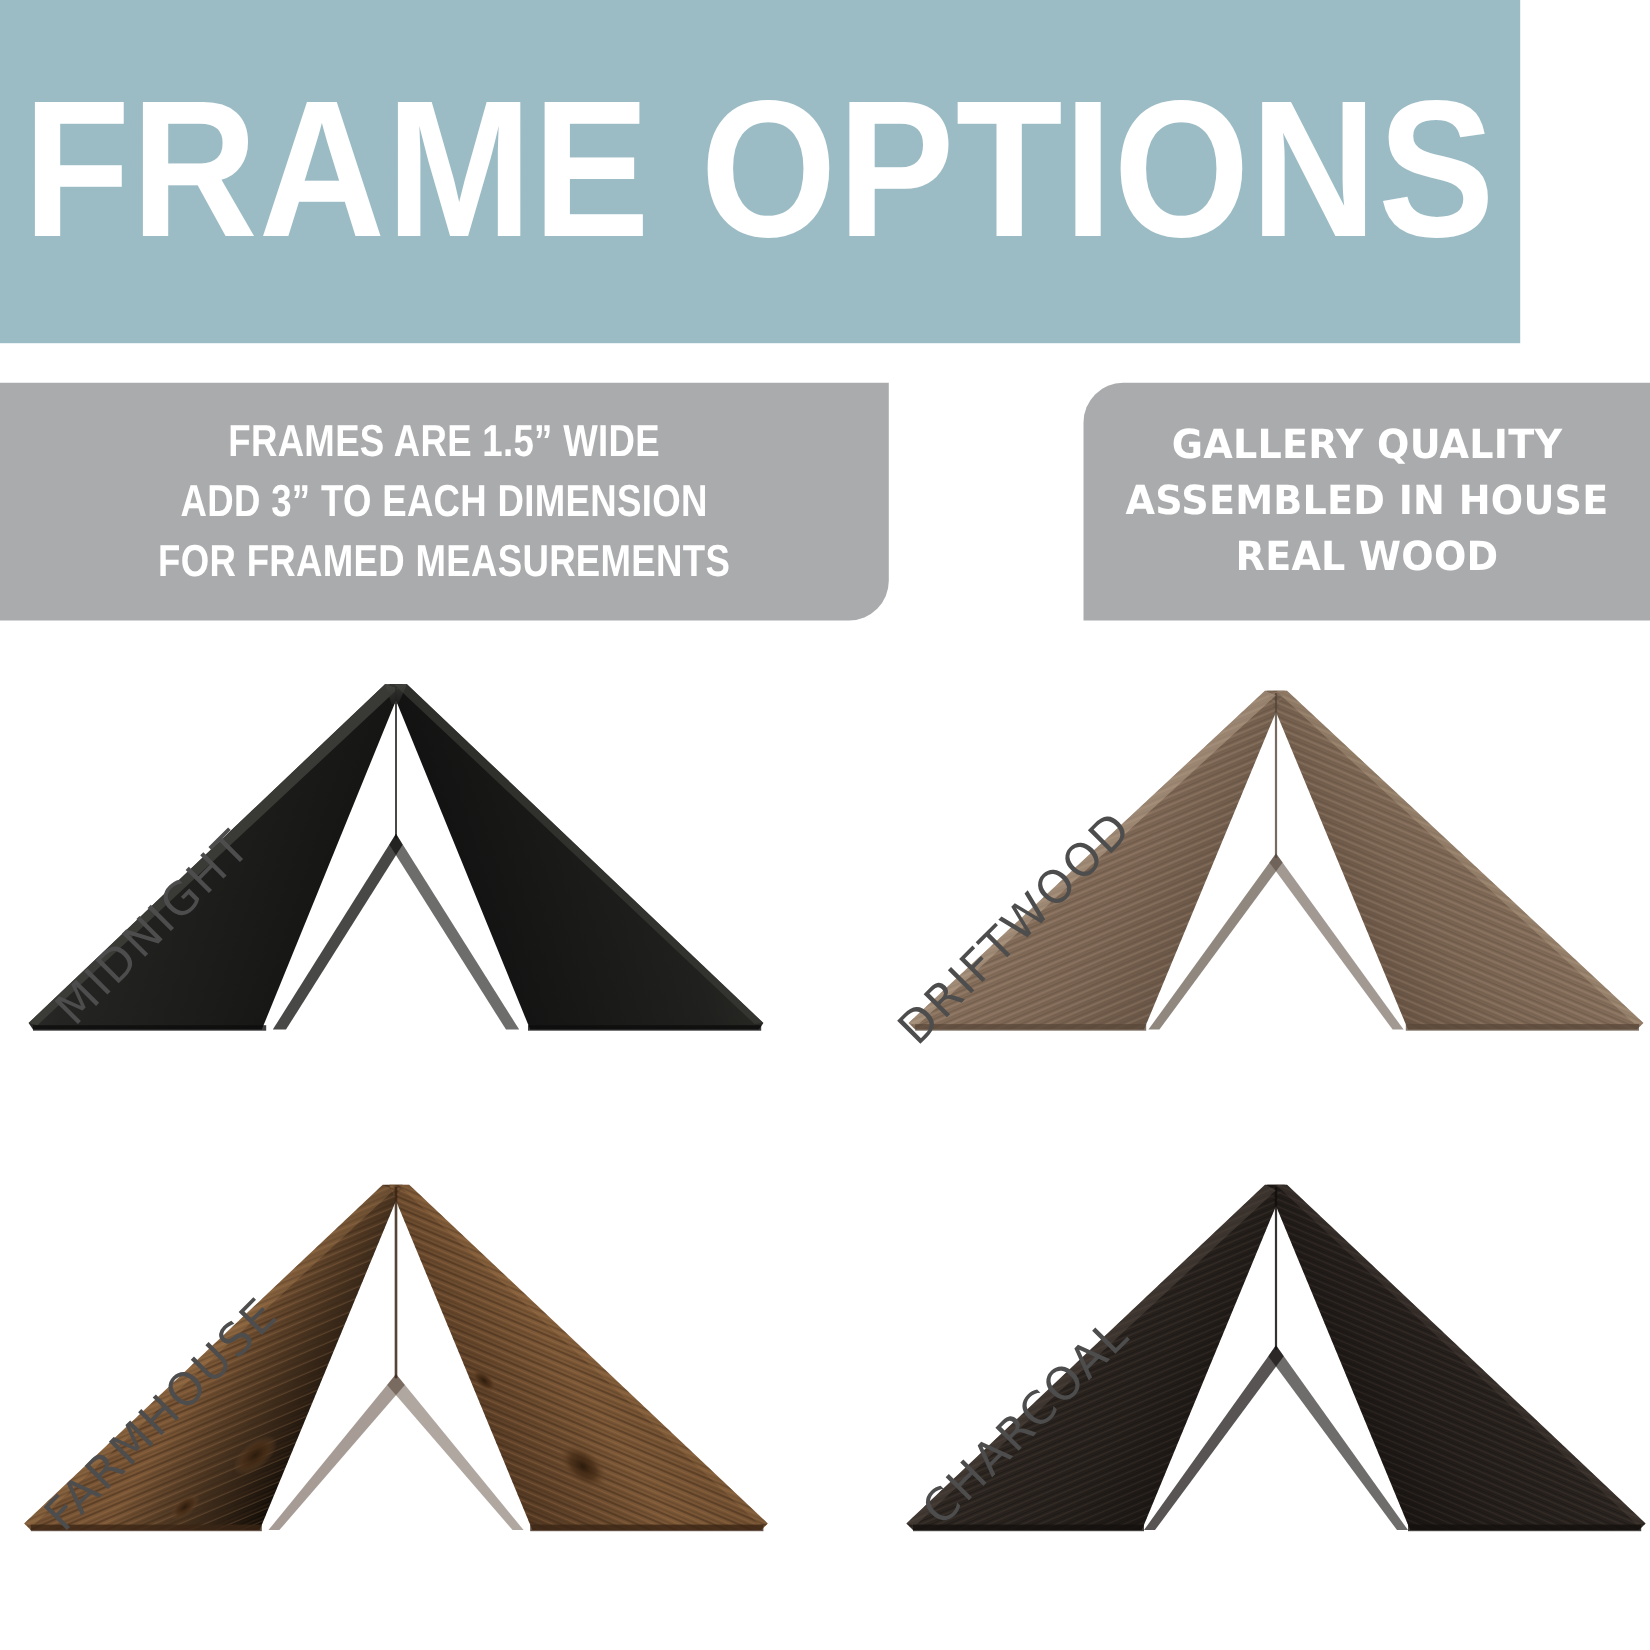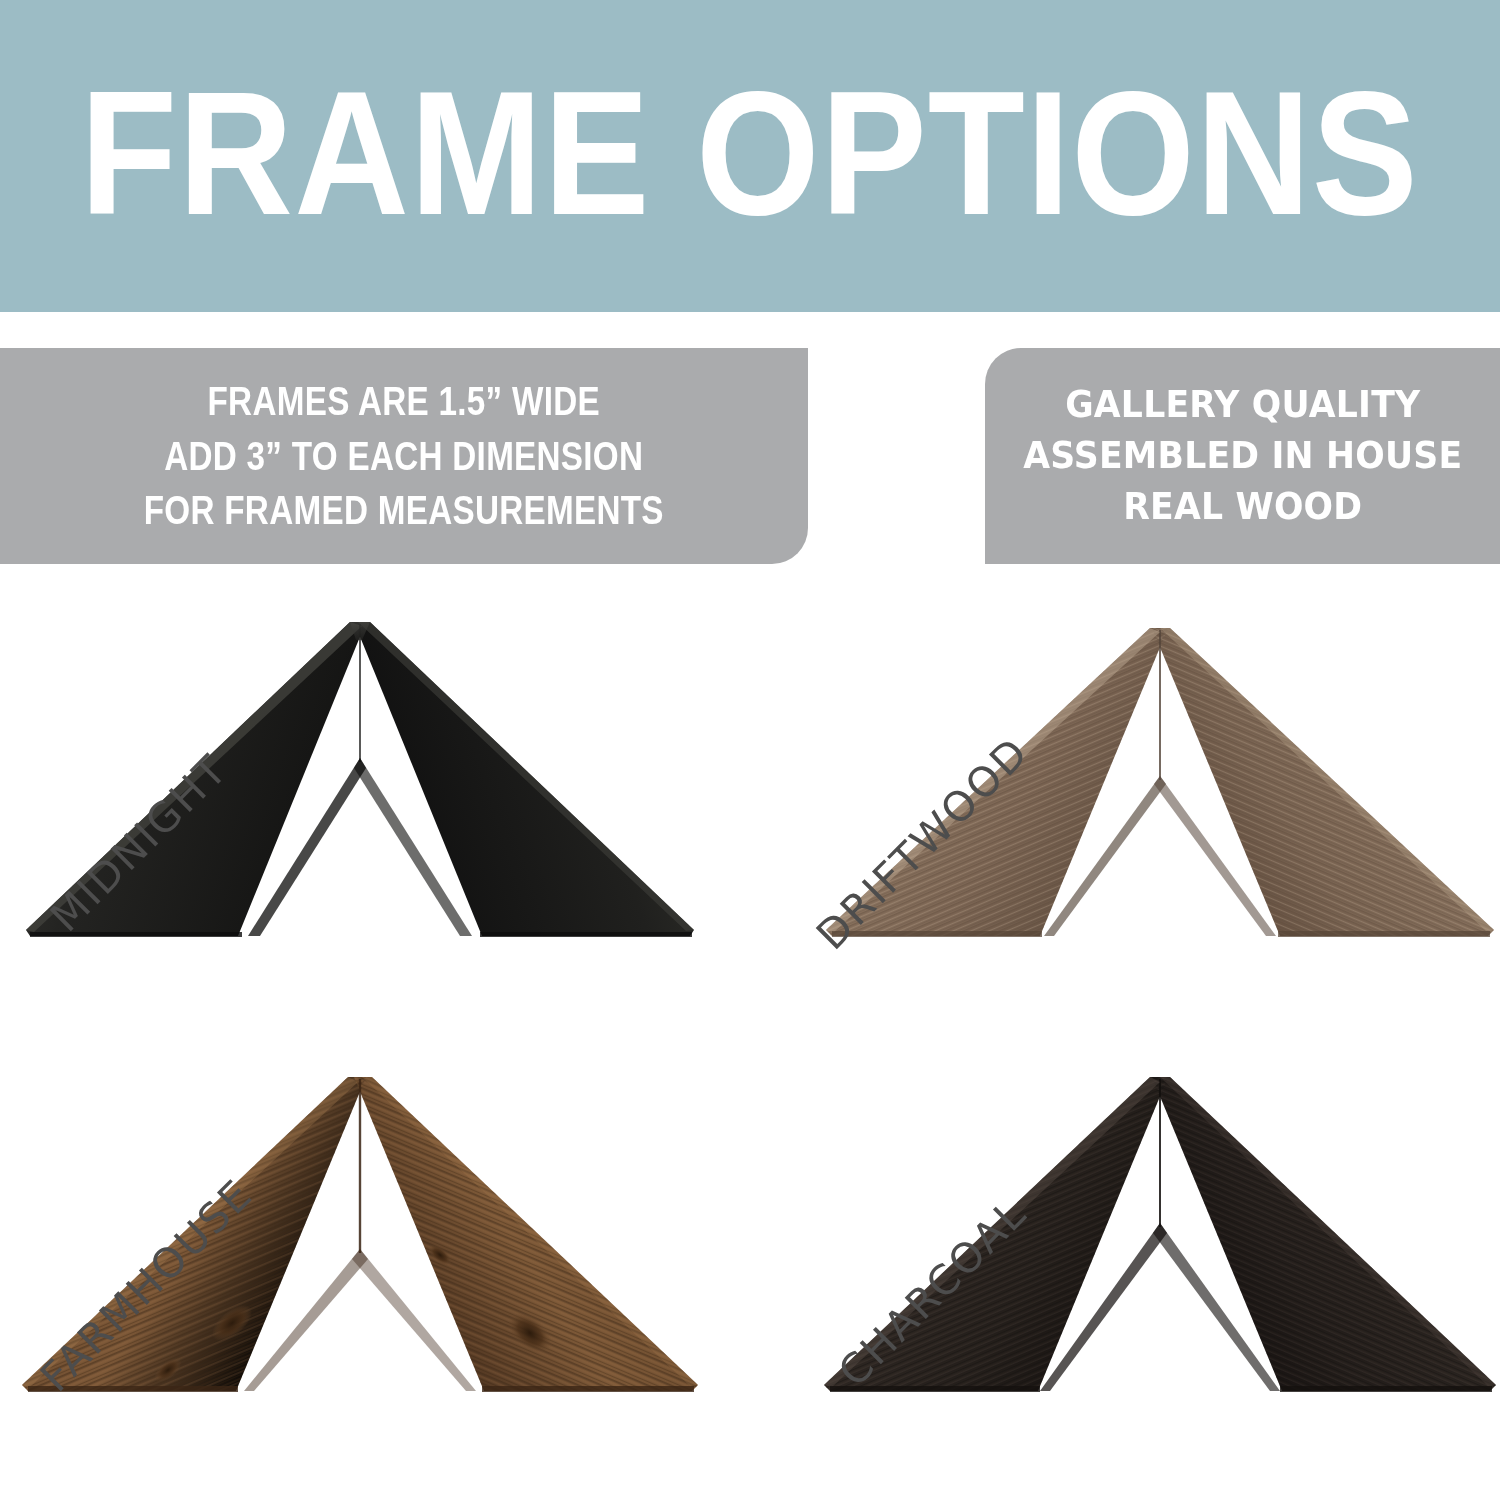--- a/index.html
+++ b/index.html
@@ -13,21 +13,21 @@
     position: relative;
     overflow: hidden;
     font-family: "Liberation Sans", sans-serif;
     -webkit-font-smoothing: antialiased;
   }
 
   
   #header-banner {
     position: absolute;
     left: 0; top: 0;
-    width: 1500px;
+    width: 1382px;
     height: 312px;
     background: #9cbcc5;
   }
   #page-title {
     position: absolute;
     left: 0; right: 0;
     top: 50%;
     transform: translateY(-52%);
     text-align: center;
     color: #ffffff;

